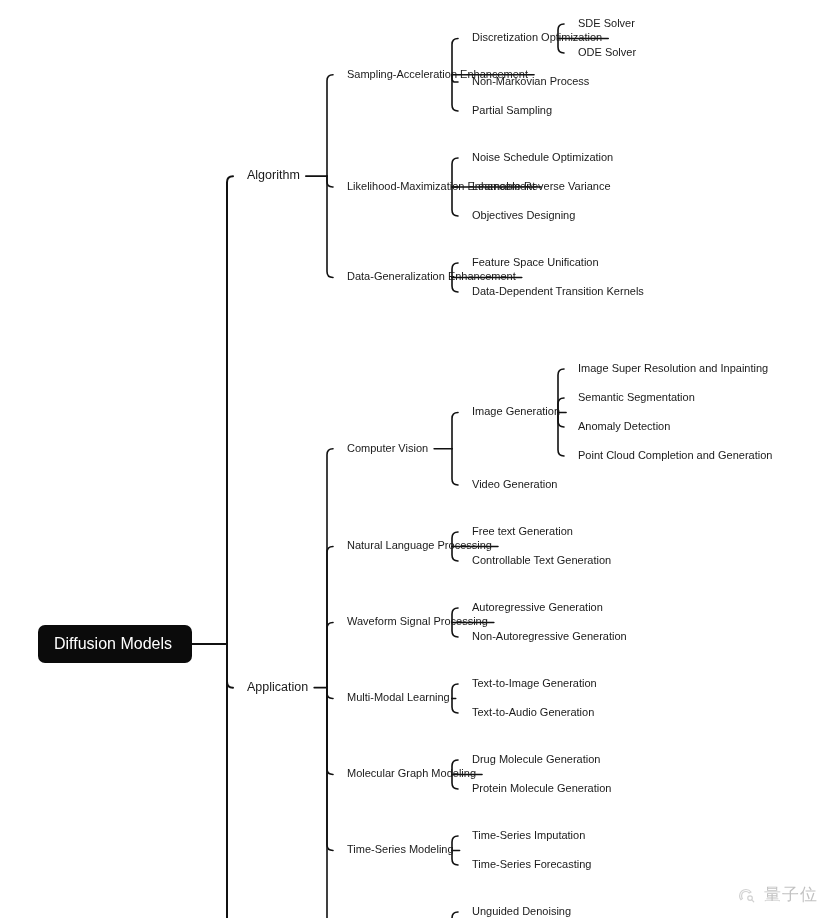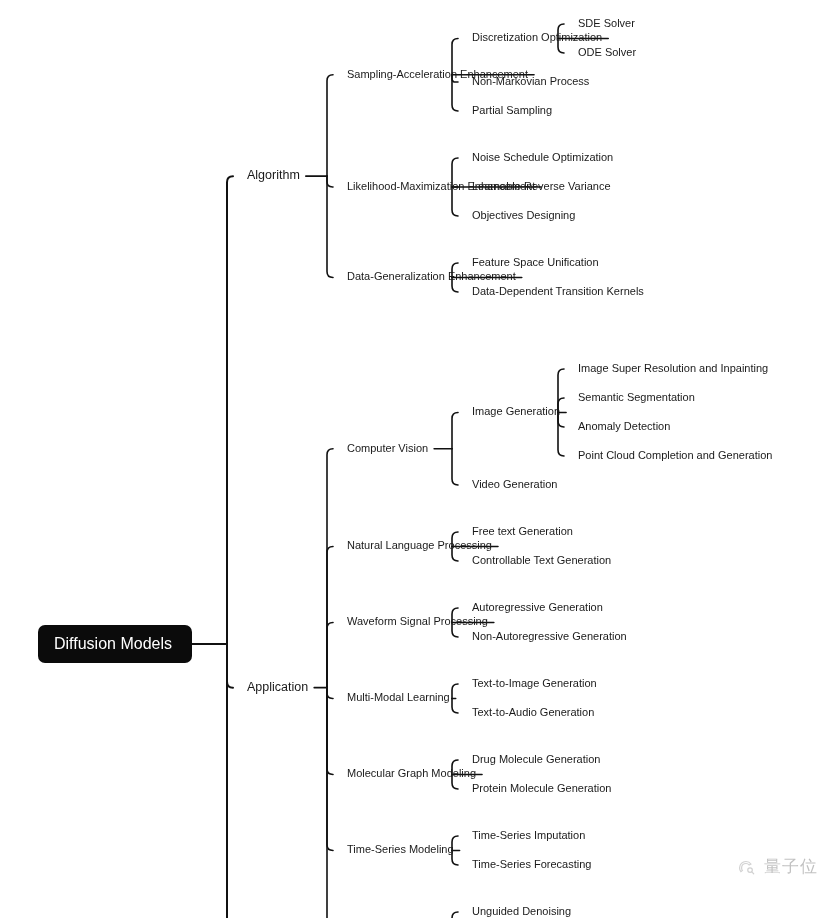--- a/index.html
+++ b/index.html
@@ -45,21 +45,21 @@
   }
   .root-label {
     font-family: "Liberation Sans", sans-serif;
     font-size: 16px;
     fill: #ffffff;
     dominant-baseline: middle;
   }
   #watermark {
     position: absolute;
     right: 16px;
-    bottom: 40px;
+    bottom: 12px;
     display: flex;
     align-items: center;
     gap: 7px;
     opacity: 0.34;
     text-align: center;
   }
   #watermark .wm-mark {
     width: 22px;
     height: 22px;
     position: relative;

